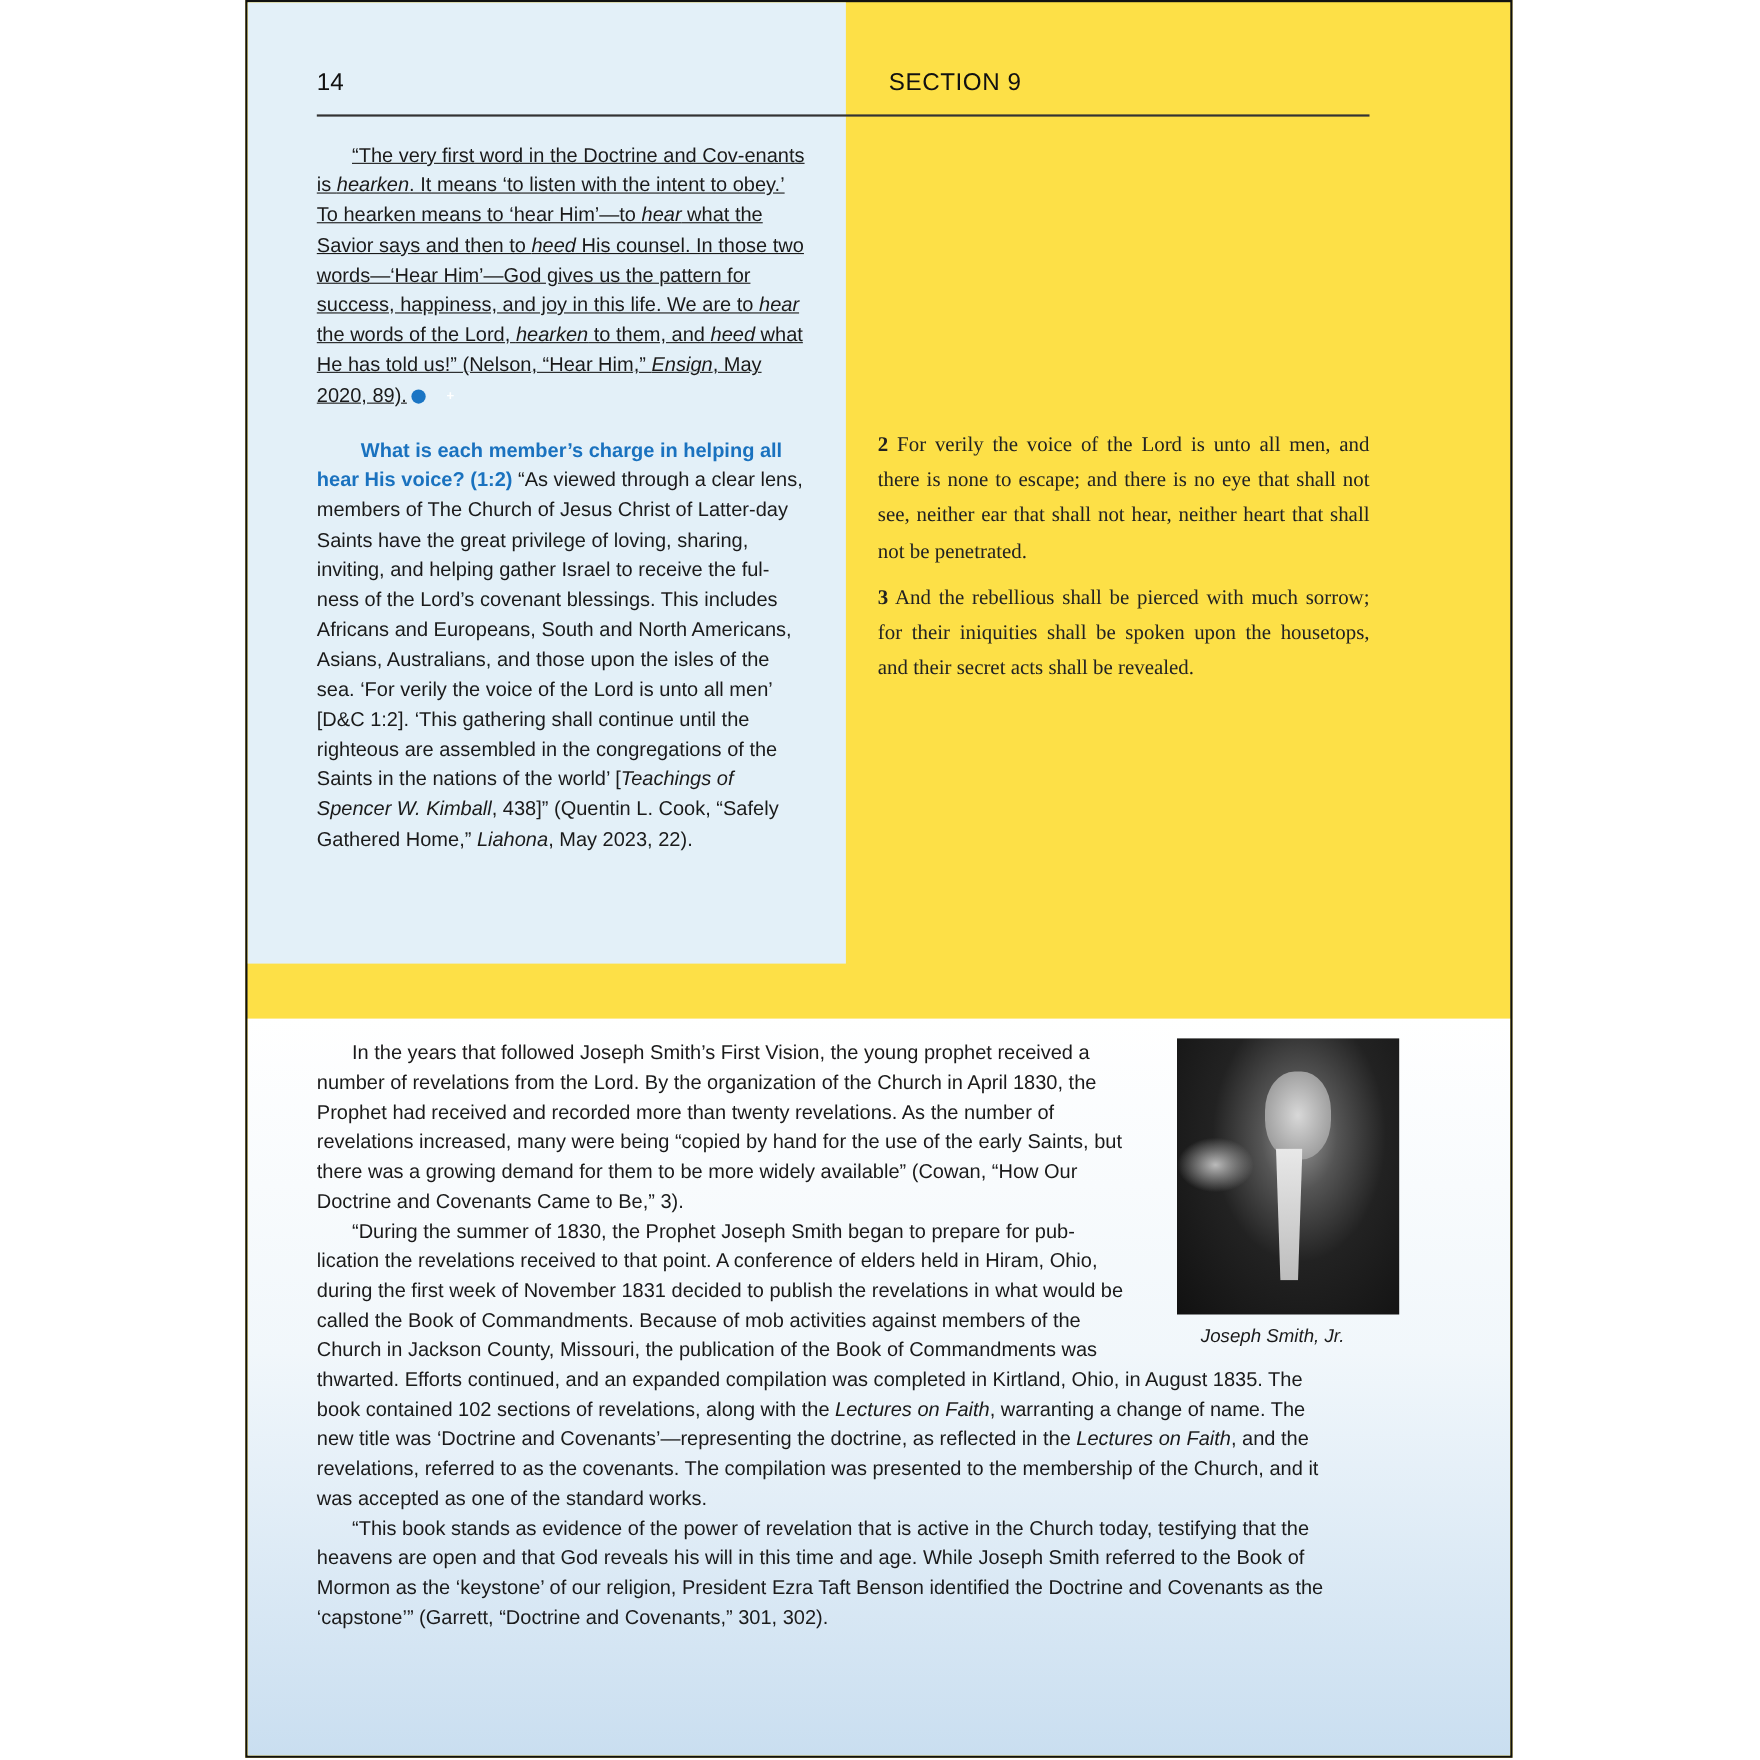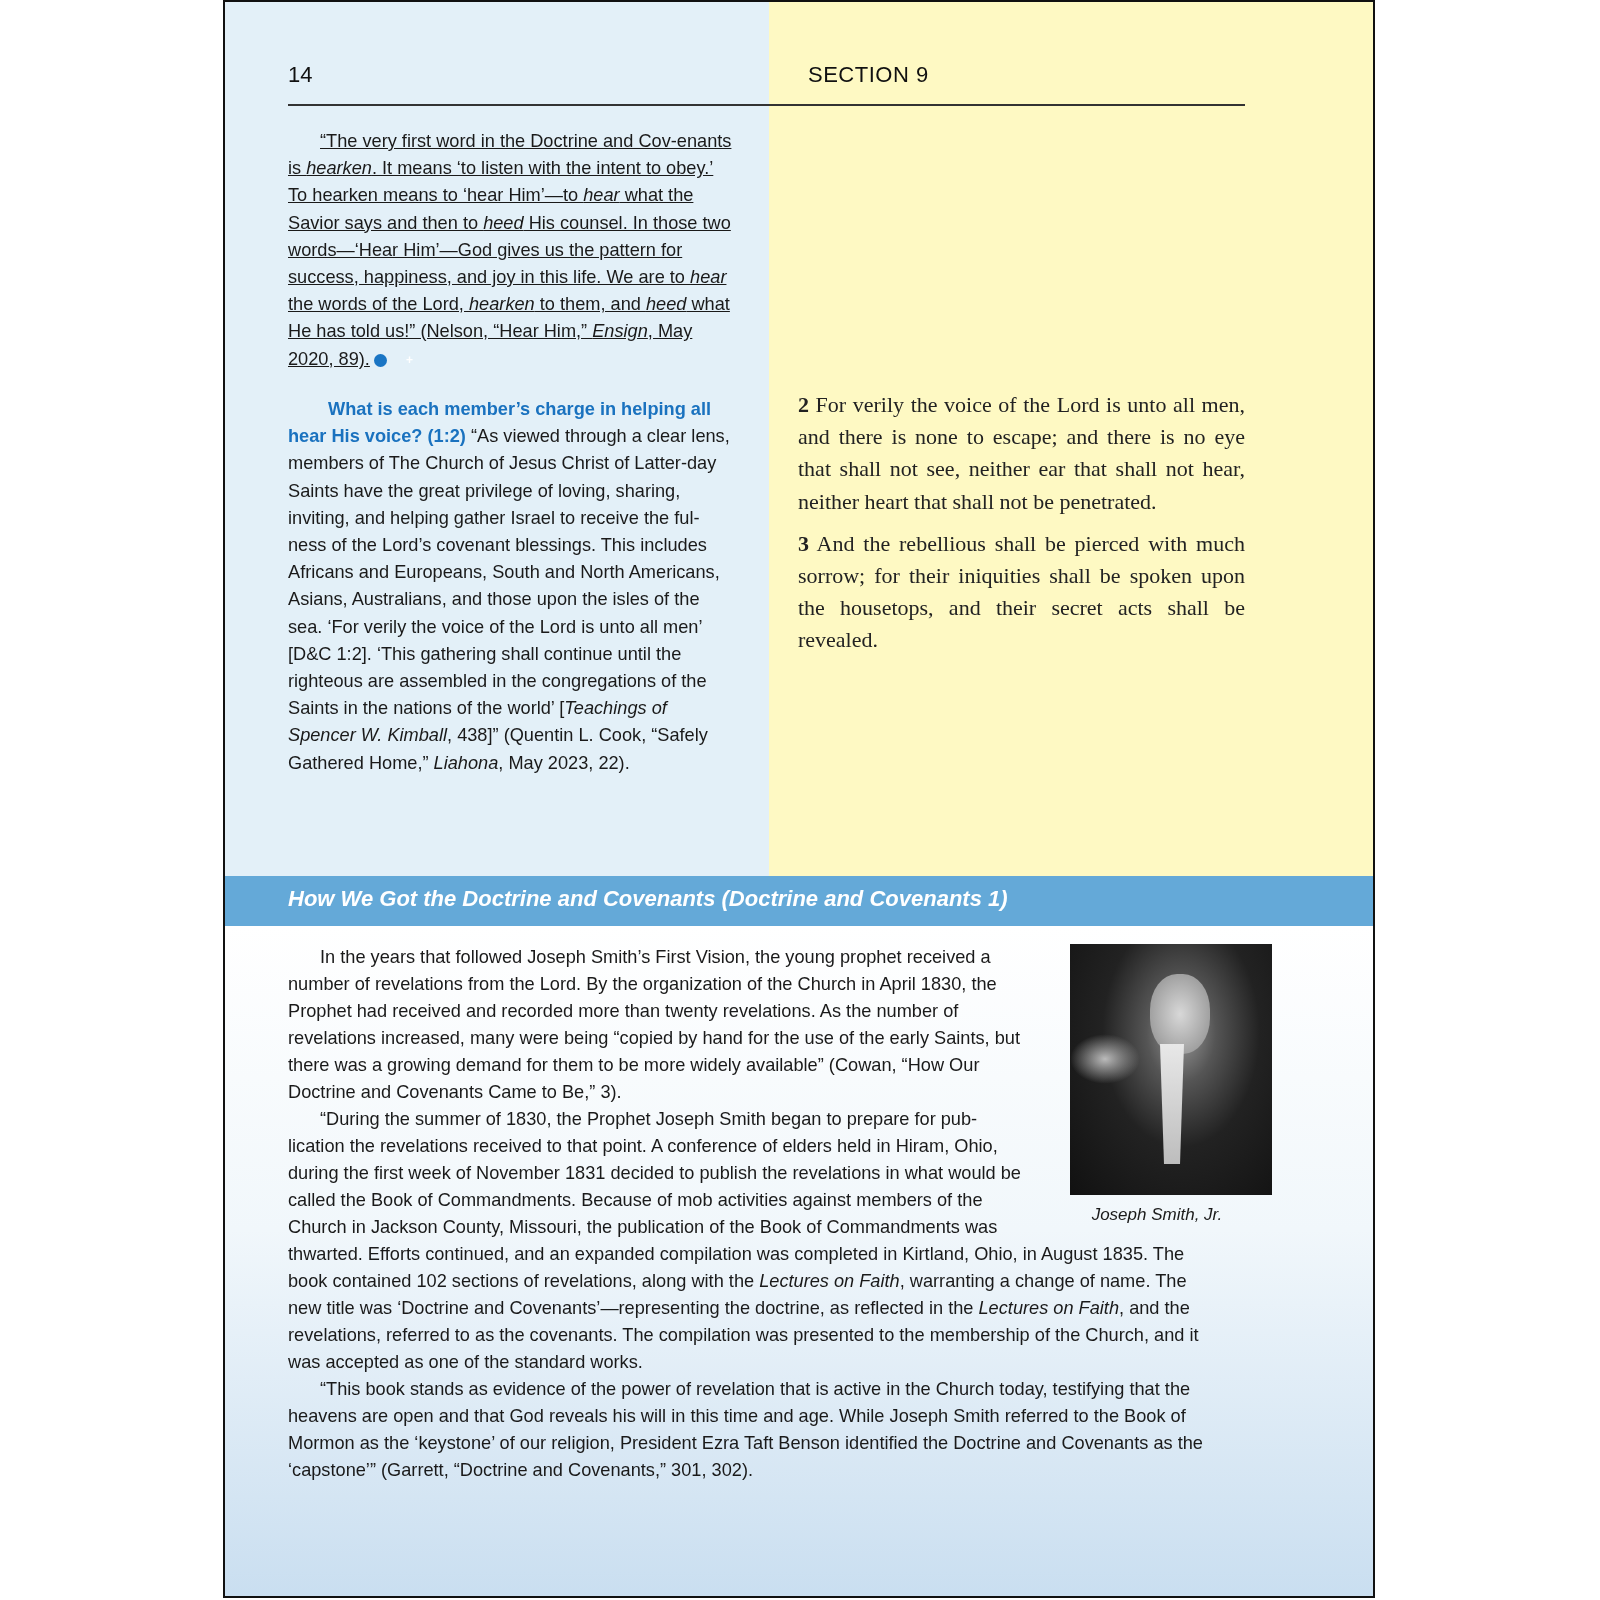--- a/index.html
+++ b/index.html
@@ -1,28 +1,28 @@
 <!DOCTYPE html>
 <html><head>
 <meta charset="utf-8">
 <style>
   html, body { margin:0; padding:0; background:#ffffff; }
   body { width:1600px; height:1600px; position:relative; overflow:hidden; font-family:"Liberation Sans", sans-serif; }
-  .page { position:absolute; left:223px; top:0; width:1152px; height:1598px; border:2px solid #111; border-top:2px solid #111; background:#fef9c3; box-sizing:border-box; overflow:hidden; }
+  .page { position:absolute; left:223px; top:0; width:1152px; height:1598px; border:2px solid #111; border-top:2px solid #111; background:#fde047; box-sizing:border-box; overflow:hidden; }
   .left-panel { position:absolute; left:0; top:0; width:544px; height:874px; background:#e3f0f8; }
   .header-num { position:absolute; left:63px; top:60px; font-size:22px; color:#111; }
   .header-section { position:absolute; left:583px; top:60px; font-size:22px; color:#111; letter-spacing:0.5px; }
   .header-rule { position:absolute; left:63px; top:102px; width:957px; height:2px; background:#333; }
   .sans { font-family:"Liberation Sans", sans-serif; font-size:18.2px; line-height:27.2px; color:#1a1a1a; }
   .quote-block { position:absolute; left:63px; top:126px; width:446px;text-decoration:underline; }
   .indent { text-indent:32px; }
   .plus-icon { display:inline-block; width:13px; height:13px; border-radius:50%; background:#1a75c4; color:#fff; font-size:12px; line-height:13px; text-align:center; font-weight:bold; vertical-align:1px; margin-left:4px; }
   .question-block { position:absolute; left:63px; top:394px; width:446px; }
   .q-head { color:#1a72bf; font-weight:bold;margin-left:40px; }
-  .scripture { position:absolute; left:573px; top:387px; width:447px; font-family:"Liberation Serif", serif; font-size:22px; line-height:32.2px; color:#222; text-align:justify; }
+  .scripture { position:absolute; left:573px; top:387px; width:447px; font-family:"Liberation Serif", serif; font-size:19px; line-height:32.2px; color:#222; text-align:justify; }
   .scripture p { margin:0 0 10px 0; }
   .vnum { font-weight:bold; }
   .band { position:absolute; left:0; top:874px; width:100%; height:50px; background:#64a9d8; }
   .band-title { position:absolute; left:63px; top:10px; color:#fff; font-style:italic; font-weight:bold; font-size:22px; }
   .lower { position:absolute; left:0; top:924px; width:100%; height:674px; background:linear-gradient(#ffffff 0%, #f1f7fb 45%, #c9def0 100%); }
   .lower-text { position:absolute; left:63px; top:18px; width:930px; font-size:18.2px; line-height:27px; color:#1a1a1a; }
   .lower-text p { margin:0; }
   .float-fig { float:right; width:174px; margin:0 -26px 8px 42px; }
   .portrait { width:202px; height:251px; background:radial-gradient(ellipse at 55% 35%, #9a9a9a 0%, #555 22%, #222 50%, #111 100%); position:relative; overflow:hidden; }
   .portrait .face { position:absolute; left:80px; top:30px; width:60px; height:80px; border-radius:45%; background:radial-gradient(#d8d8d8,#8a8a8a); }
@@ -46,23 +46,20 @@
 
   <div class="question-block sans">
     <span class="q-head">What is each member’s charge in helping all hear His voice? (1:2)</span><span id="question-segs"><span> “As viewed through a clear lens, members of The Church of Jesus Christ of Latter-day Saints have the great privilege of loving, sharing, inviting, and helping gather Israel to receive the ful-ness of the Lord’s covenant blessings. This includes Africans and Europeans, South and North Americans, Asians, Australians, and those upon the isles of the sea. ‘For verily the voice of the Lord is unto all men’ [D&amp;C 1:2]. ‘This gathering shall continue until the righteous are assembled in the congregations of the Saints in the nations of the world’ [</span><i>Teachings of Spencer W. Kimball</i><span>, 438]” (Quentin L. Cook, “Safely Gathered Home,” </span><i>Liahona</i><span>, May 2023, 22).</span></span>
   </div>
 
   <div class="scripture">
     <p><span class="vnum">2</span><span> For verily the voice of the Lord is unto all men, and there is none to escape; and there is no eye that shall not see, neither ear that shall not hear, neither heart that shall not be penetrated.</span></p>
     <p><span class="vnum">3</span><span> And the rebellious shall be pierced with much sorrow; for their iniquities shall be spoken upon the housetops, and their secret acts shall be revealed.</span></p>
   </div>
 
-  <div class="band">
-    <div class="band-title">How We Got the Doctrine and Covenants (Doctrine and Covenants 1)</div>
-  </div>
 
   <div class="lower">
     <div class="lower-text">
       <div class="float-fig">
         <div class="portrait">
           <div class="sky"></div>
             <div class="face"></div>
             <div class="collar"></div>
         </div>
         <div class="caption">Joseph Smith, Jr.</div>

